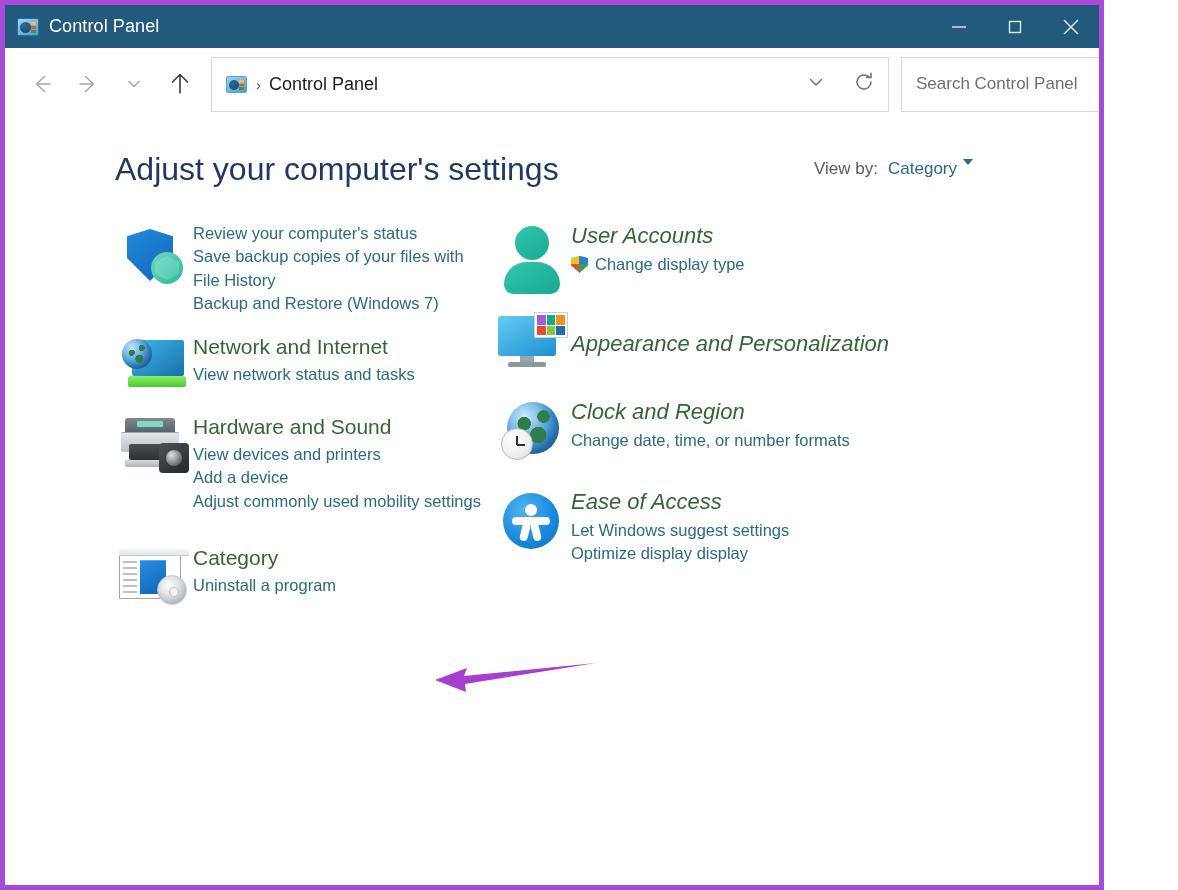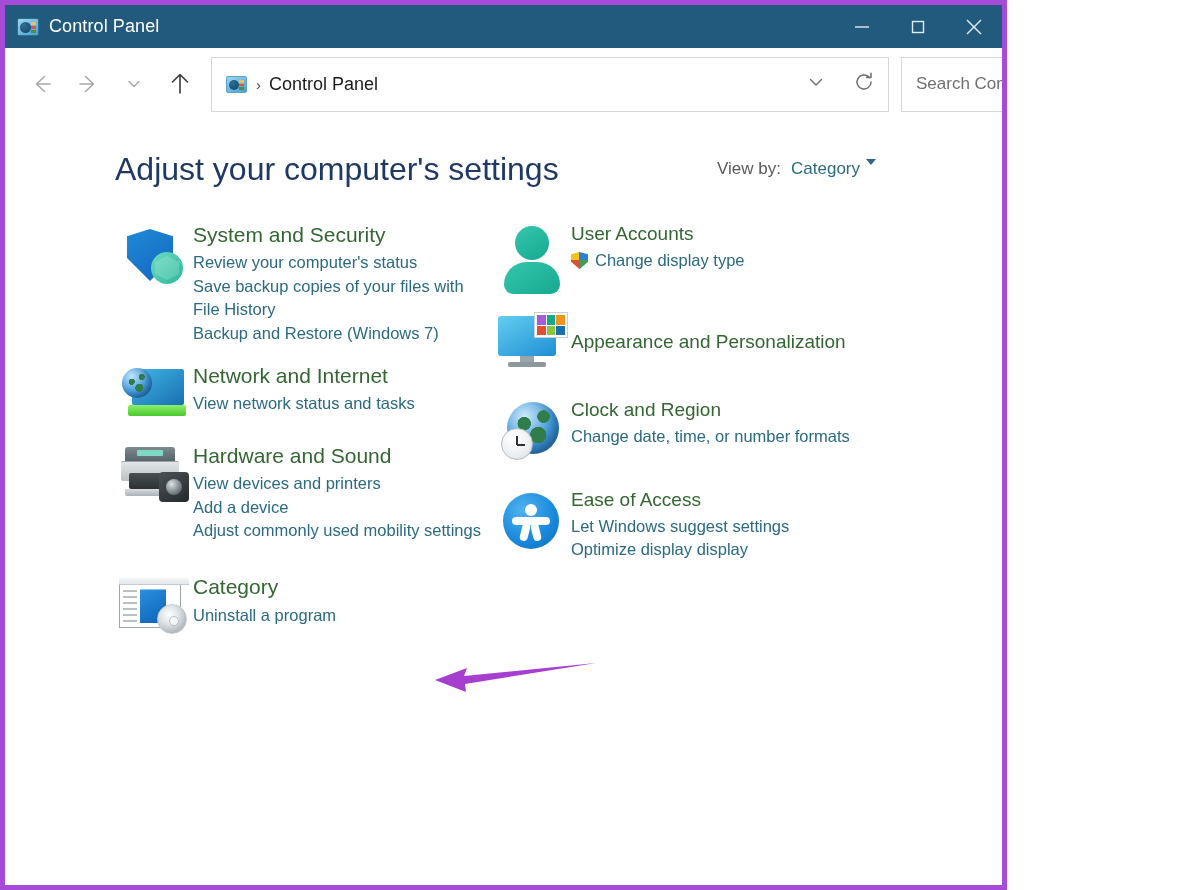--- a/index.html
+++ b/index.html
@@ -4,21 +4,21 @@
 <style>
   * { box-sizing: border-box; margin: 0; padding: 0; }
   html, body {
     width: 1178px; height: 890px;
     font-family: "Liberation Sans", sans-serif;
     background: #ffffff;
     overflow: hidden;
   }
   #frame {
     position: relative;
-    width: 1007px; height: 890px;
+    width: 1104px; height: 890px;
     border: 5px solid #a64bd8;
     background: #ffffff;
     overflow: hidden;
   }
 
   
   .titlebar {
     position: relative;
     height: 43px;
     background: #215a7d;
@@ -197,21 +197,21 @@
   }
   .cat-link {
     display: block;
     font-size: 16.5px;
     color: #2b6a80;
     line-height: 1.42;
     max-width: 330px;
   }
   .cat-link.with-shield { display: flex; align-items: center; gap: 7px; }
 
-  .col.right .cat-title { font-size: 19px; }
+  .col.right .cat-title { font-size: 22px; font-style: italic; }
   .col.right .cat-link { max-width: 400px; }
 
   
   .cat.sys { margin-bottom: 18px; }
   .cat.net { margin-bottom: 18px; }
   .cat.hw  { margin-bottom: 32px; }
   .cat.ua  { margin-bottom: 16px; }
   .cat.ap  { margin-bottom: 26px; }
   .cat.ck  { margin-bottom: 26px; }
 
@@ -575,21 +575,20 @@
     <div class="col left">
 
       <div class="cat sys">
         <div class="cat-icon">
           <span class="ico ico-shield">
               <span class="sh"></span>
               <span class="hex"></span>
             </span>
         </div>
         <div class="cat-body">
-          <a class="cat-title">System and Security</a>
           <a class="cat-link">Review your computer's status</a>
           <a class="cat-link">Save backup copies of your files with File History</a>
           <a class="cat-link">Backup and Restore (Windows 7)</a>
         </div>
       </div>
 
       <div class="cat net">
         <div class="cat-icon">
           <span class="ico ico-net">
               <span class="mon"></span>

